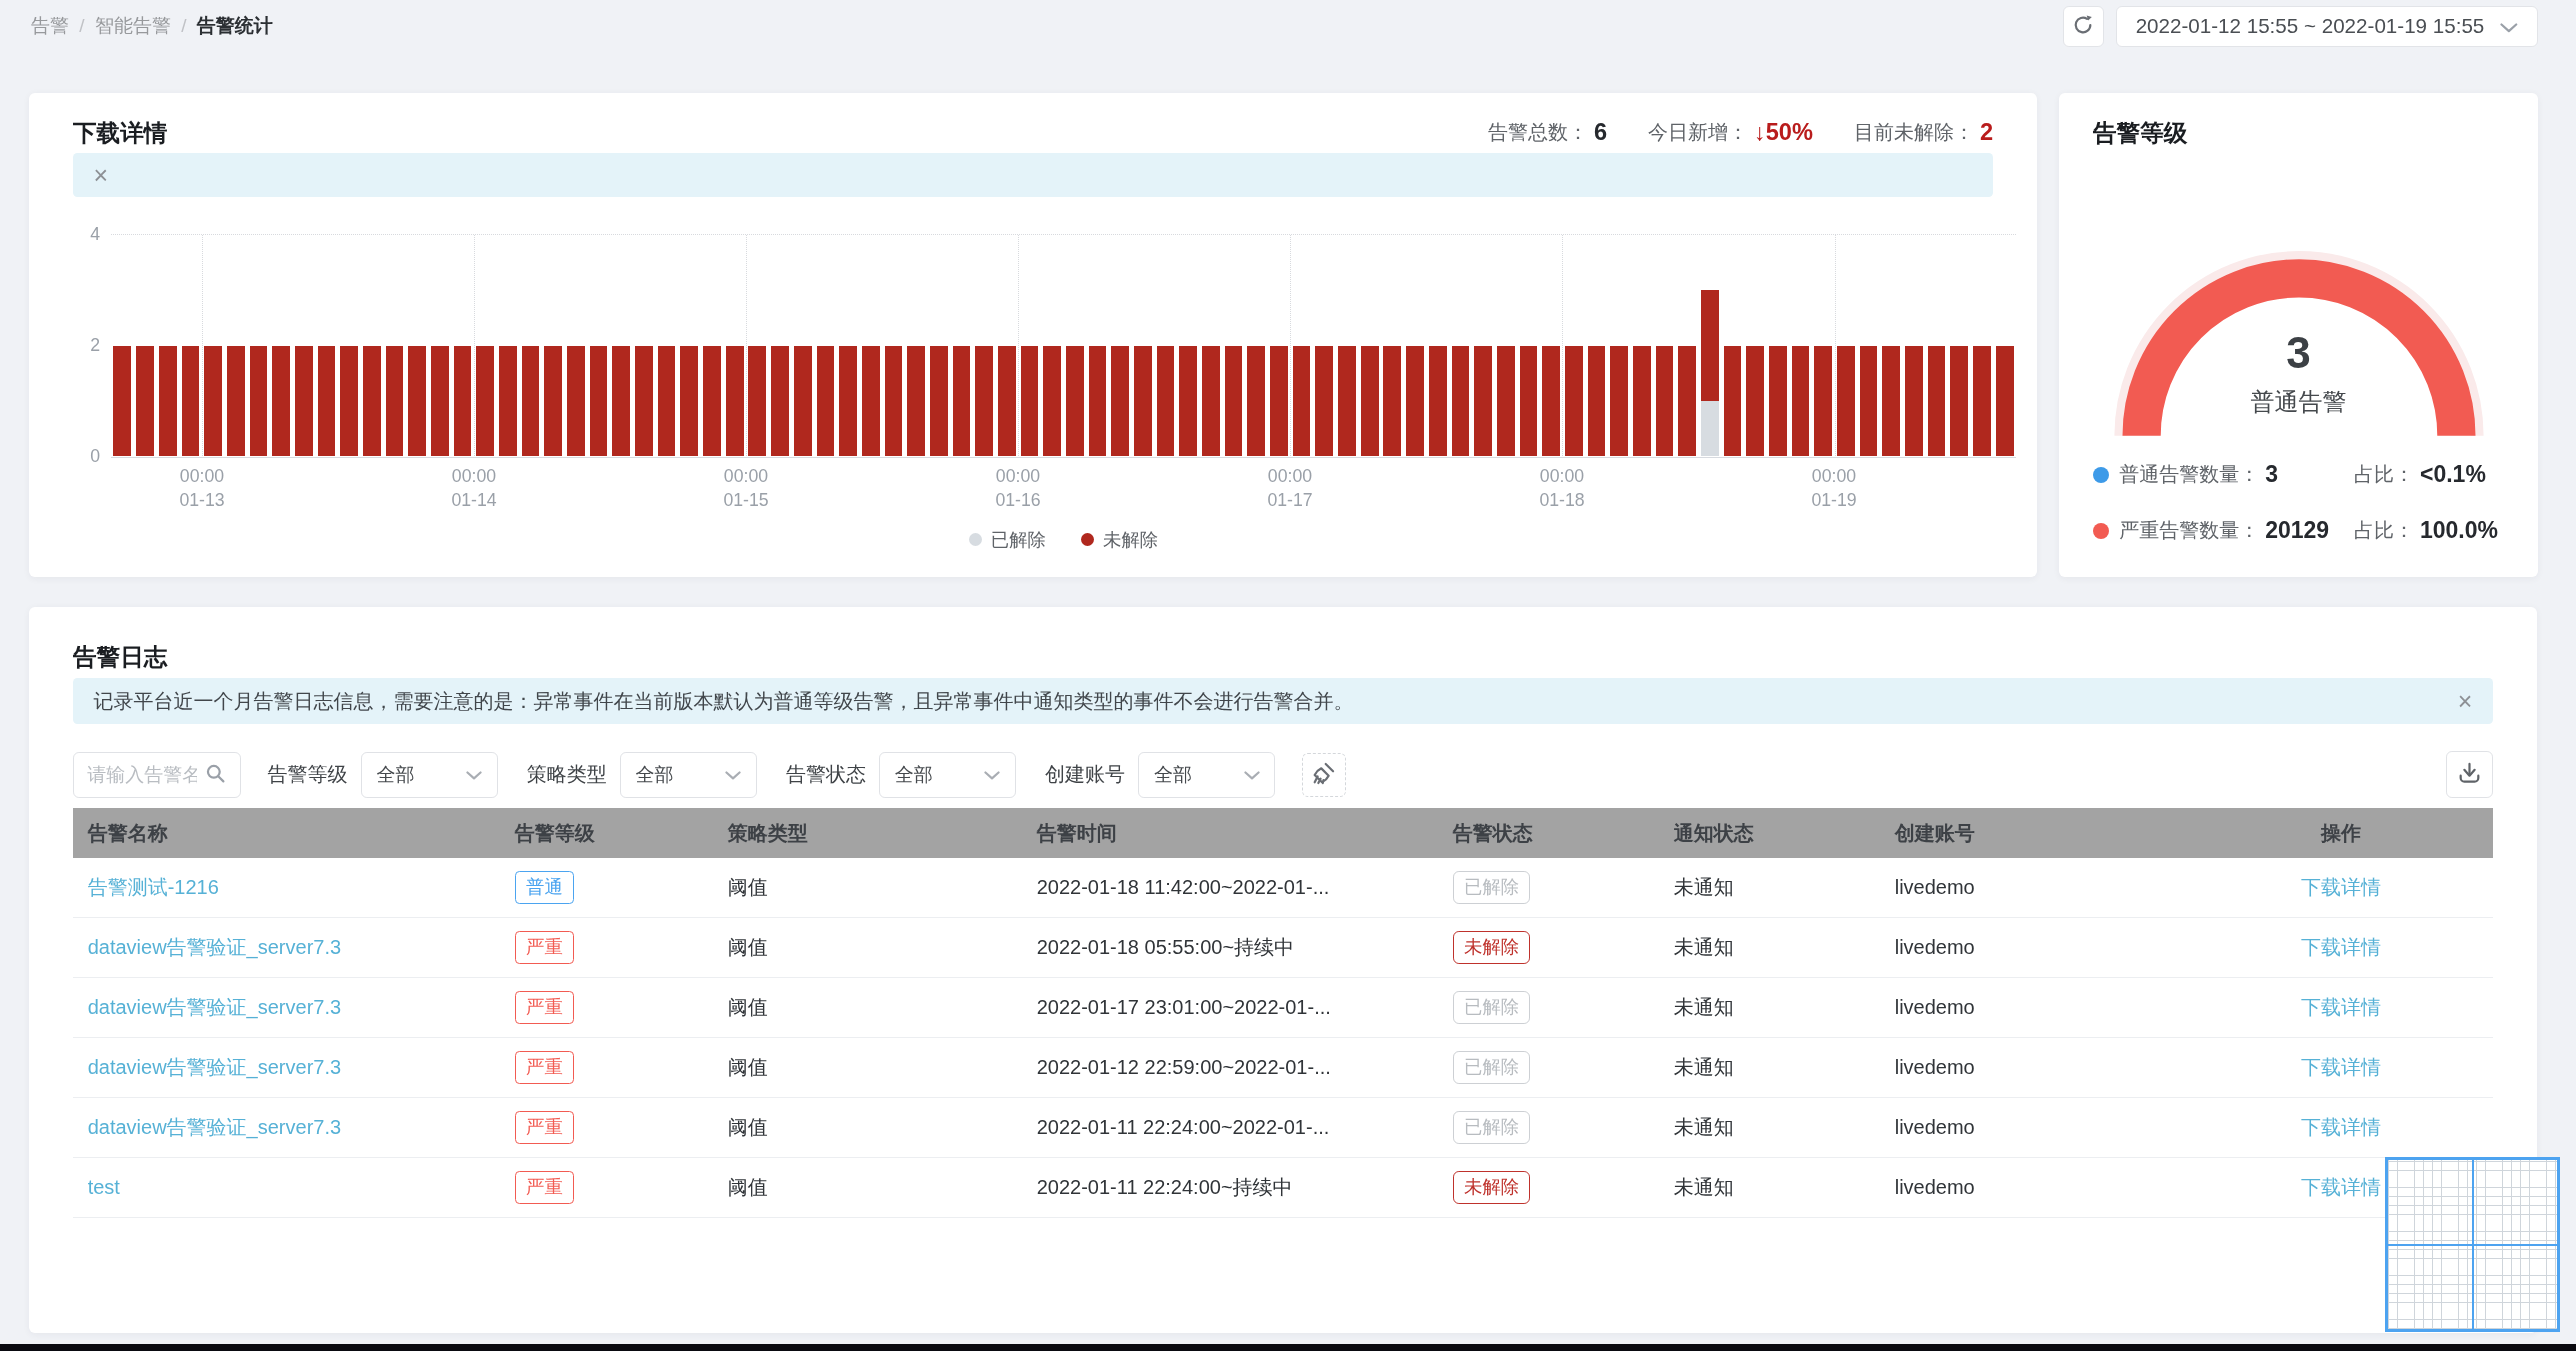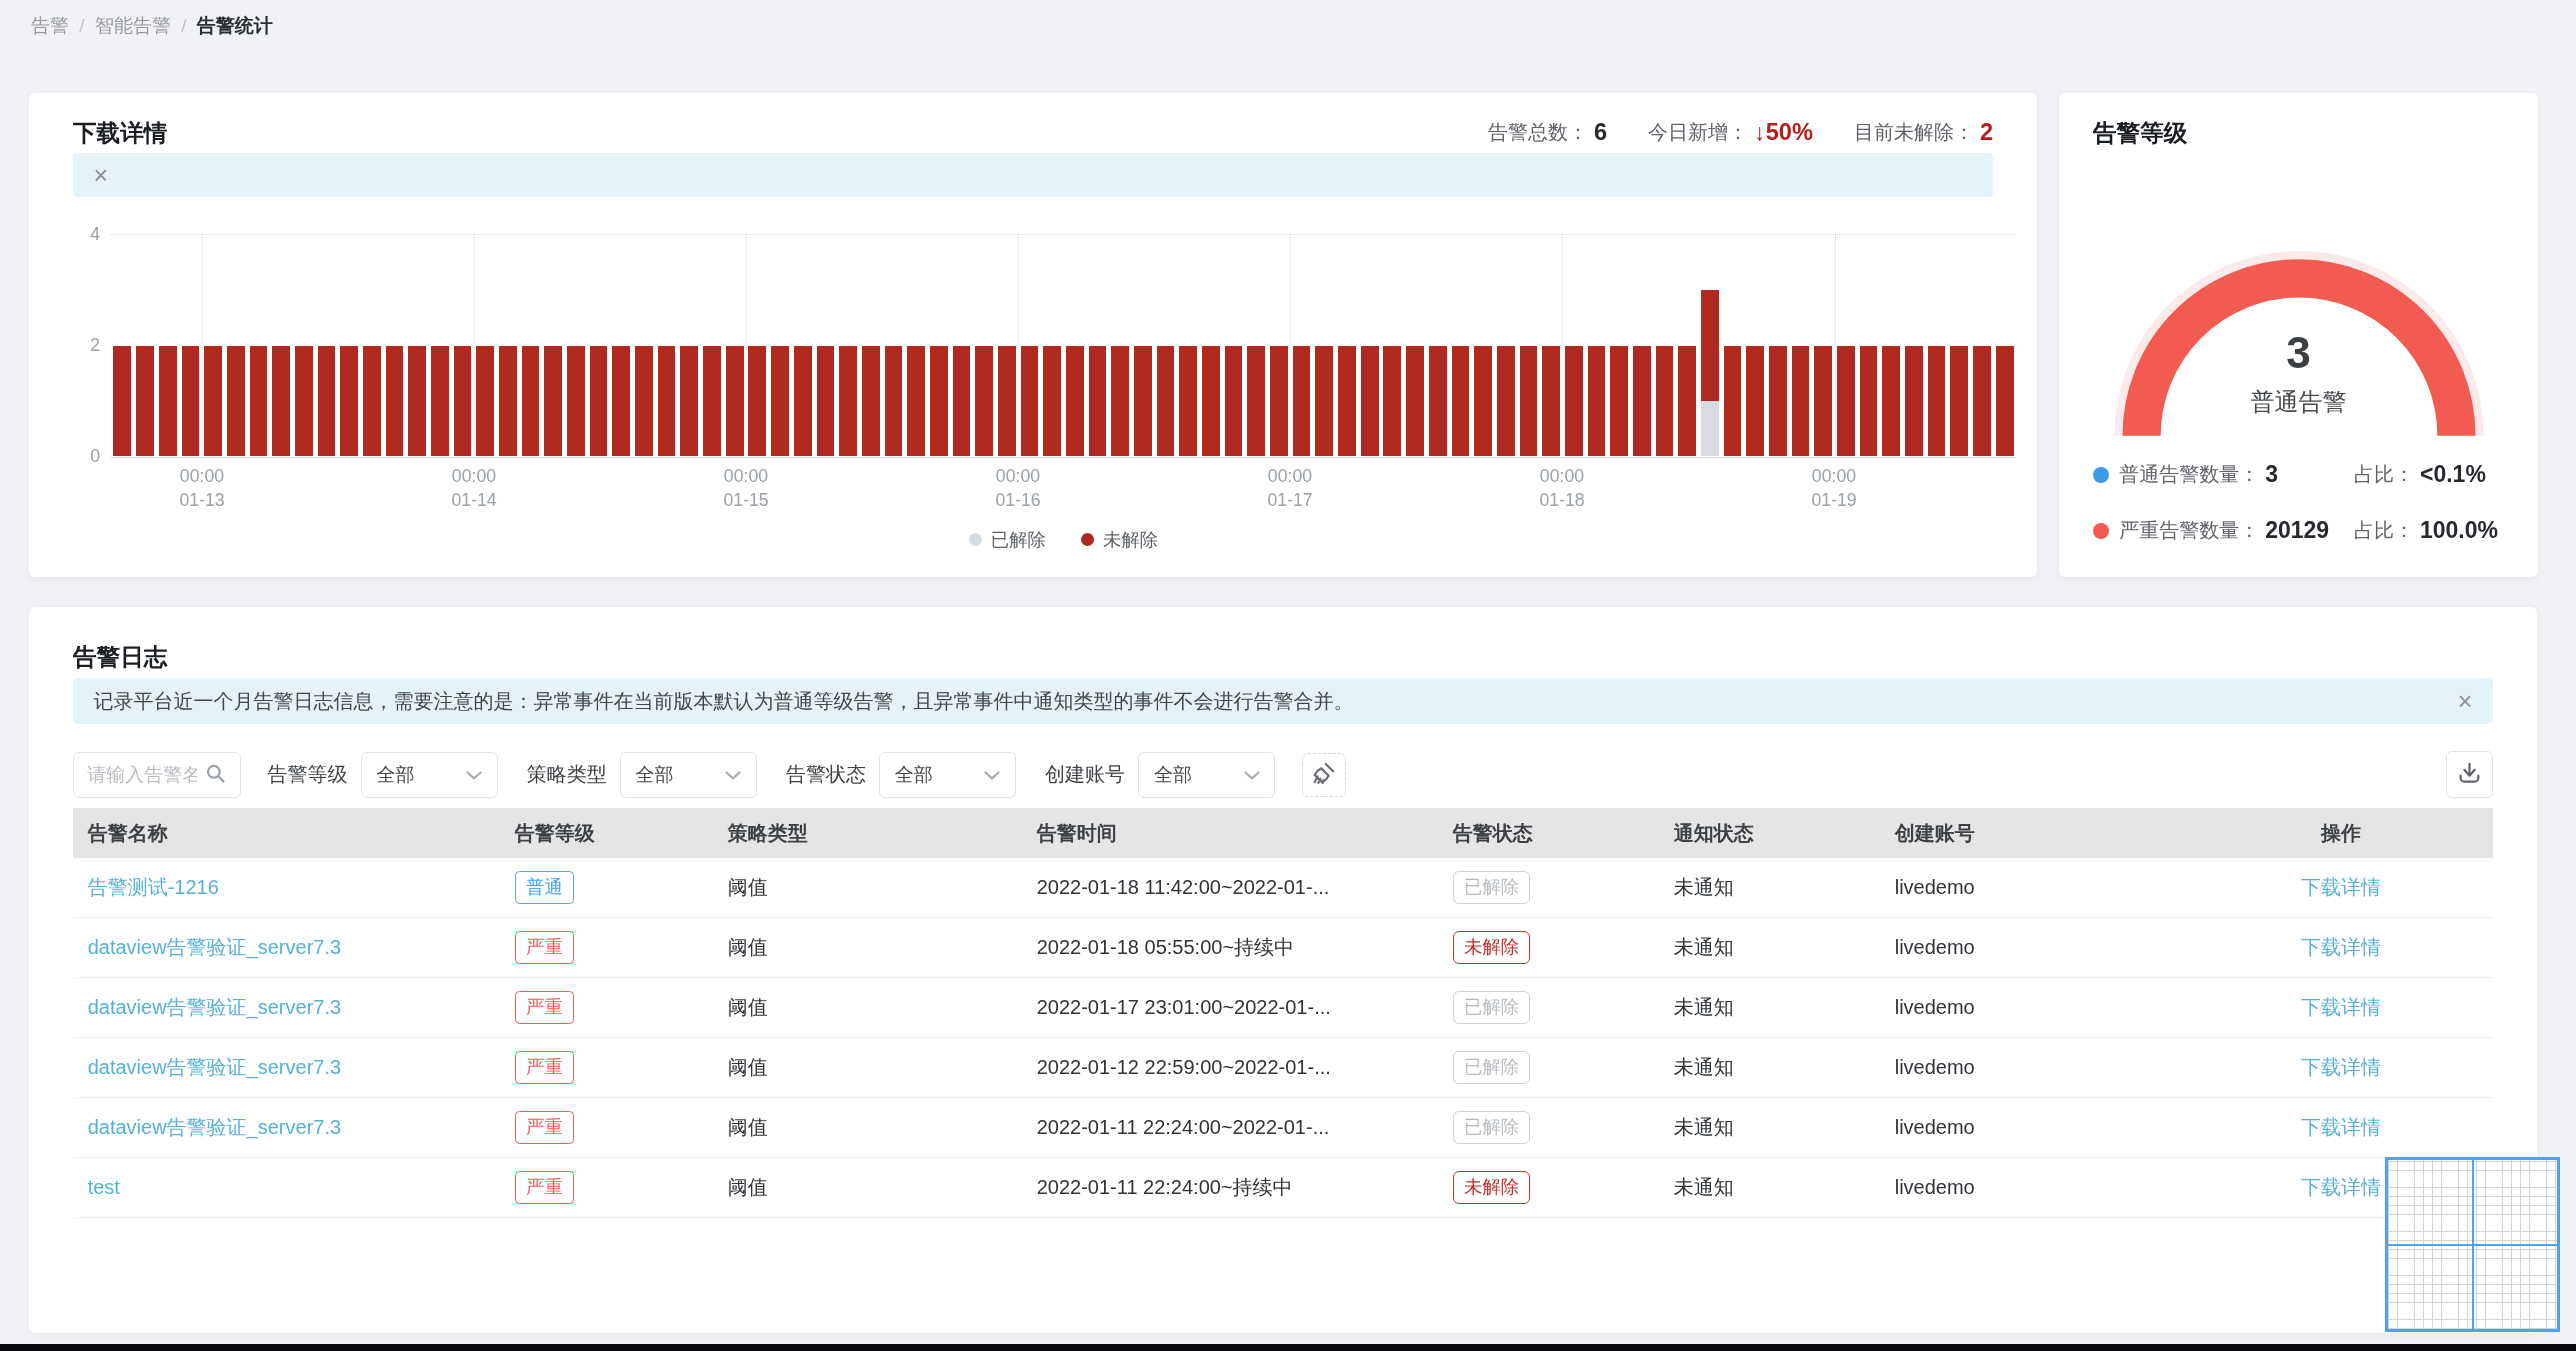--- a/index.html
+++ b/index.html
@@ -66,21 +66,21 @@
   .search-box input { border:none; outline:none; width:110px; font-size:19px; color:#303438; font-family:inherit; }
   .search-box input::placeholder { color:#b9bdc2; }
   .f-group { display:flex; align-items:center; gap:13.2px; }
   .f-label { font-size:20px; color:#3f4347; }
   .f-select { width:137px; height:46px; border:1.5px solid #e0e2e6; border-radius:5.9px; background:#fff; display:flex; align-items:center; justify-content:space-between; padding:0 14.7px; font-size:19px; color:#45494d; cursor:pointer; }
   .broom-btn { width:44px; height:44px; border:1.5px dashed #d4d7db; border-radius:5.9px; background:#fff; display:flex; align-items:center; justify-content:center; cursor:pointer; }
   .download-btn { position:absolute; right:0; width:47px; height:47px; border:1.5px solid #e0e2e6; border-radius:5.9px; background:#fff; display:flex; align-items:center; justify-content:center; cursor:pointer; }
 
   .table { position:absolute; left:44px; right:44px; top:201px; }
   .trow { display:grid; grid-template-columns:427px 213px 309px 416px 221px 221px 309px 1fr; align-items:center; }
-  .thead { background:#e5e5e5; height:50px; font-weight:bold; color:#3d4146; font-size:20px; }
+  .thead { background:#a3a3a3; height:50px; font-weight:bold; color:#3d4146; font-size:20px; }
   .thead > div, .tbody-row > div { padding-left:14.7px; }
   .tbody-row { height:60px; border-bottom:1.5px solid #eceef1; font-size:20px; color:#303438; }
   .col-action { text-align:center; padding-left:0 !important; }
   .cell-name { color:#56b1d6; cursor:pointer; white-space:nowrap; overflow:hidden; }
   .cell-action { color:#56b1d6; cursor:pointer; }
   .badge { display:inline-block; font-size:18.4px; line-height:1; padding:5.9px 10.3px; border-radius:4.4px; border:1.5px solid; }
   .badge.normal { color:#4ba4f0; border-color:#4ba4f0; }
   .badge.severe { color:#f25b52; border-color:#f25b52; }
   .badge.resolved { color:#b8bcc0; border-color:#cdd0d4; border-radius:5.9px; }
   .badge.active { color:#bf322c; border-color:#bf322c; border-radius:5.9px; }
@@ -107,20 +107,38 @@
 <body>
 
 <div class="topbar">
   <div class="breadcrumb" id="breadcrumb">
       <span class="">告警</span>
       <span class="sep">/</span>
       <span class="">智能告警</span>
       <span class="sep">/</span>
       <span class="crumb-last">告警统计</span>
     </div>
+  <div class="top-controls">
+    <div class="refresh-btn">
+      <span>
+        <svg width="22" height="22" viewBox="0 0 30 30">
+            <path class="st" d="M25 15 a10 10 0 1 1 -4.5 -8.4"></path>
+            <path d="M20 2 l7 2 -5 5 z" fill="#6a6e74"></path>
+          </svg>
+      </span>
+    </div>
+    <div class="date-picker">
+      <span>2022-01-12 15:55 ~ 2022-01-19 15:55</span>
+      <span>
+        <svg width="17.7" height="10.3" viewBox="0 0 24 14">
+            <polyline points="2,2 12,11 22,2" fill="none" stroke="#9aa0a8" stroke-width="3" stroke-linecap="round" stroke-linejoin="round"></polyline>
+          </svg>
+      </span>
+    </div>
+  </div>
 </div>
 
 <div class="card card-count">
   <div class="count-head">
     <div class="card-title">下载详情</div>
     <div class="stats" id="count-stats">
         <div class="stat">
           <span>告警总数：</span>
           <span class="v">6</span>
         </div>

